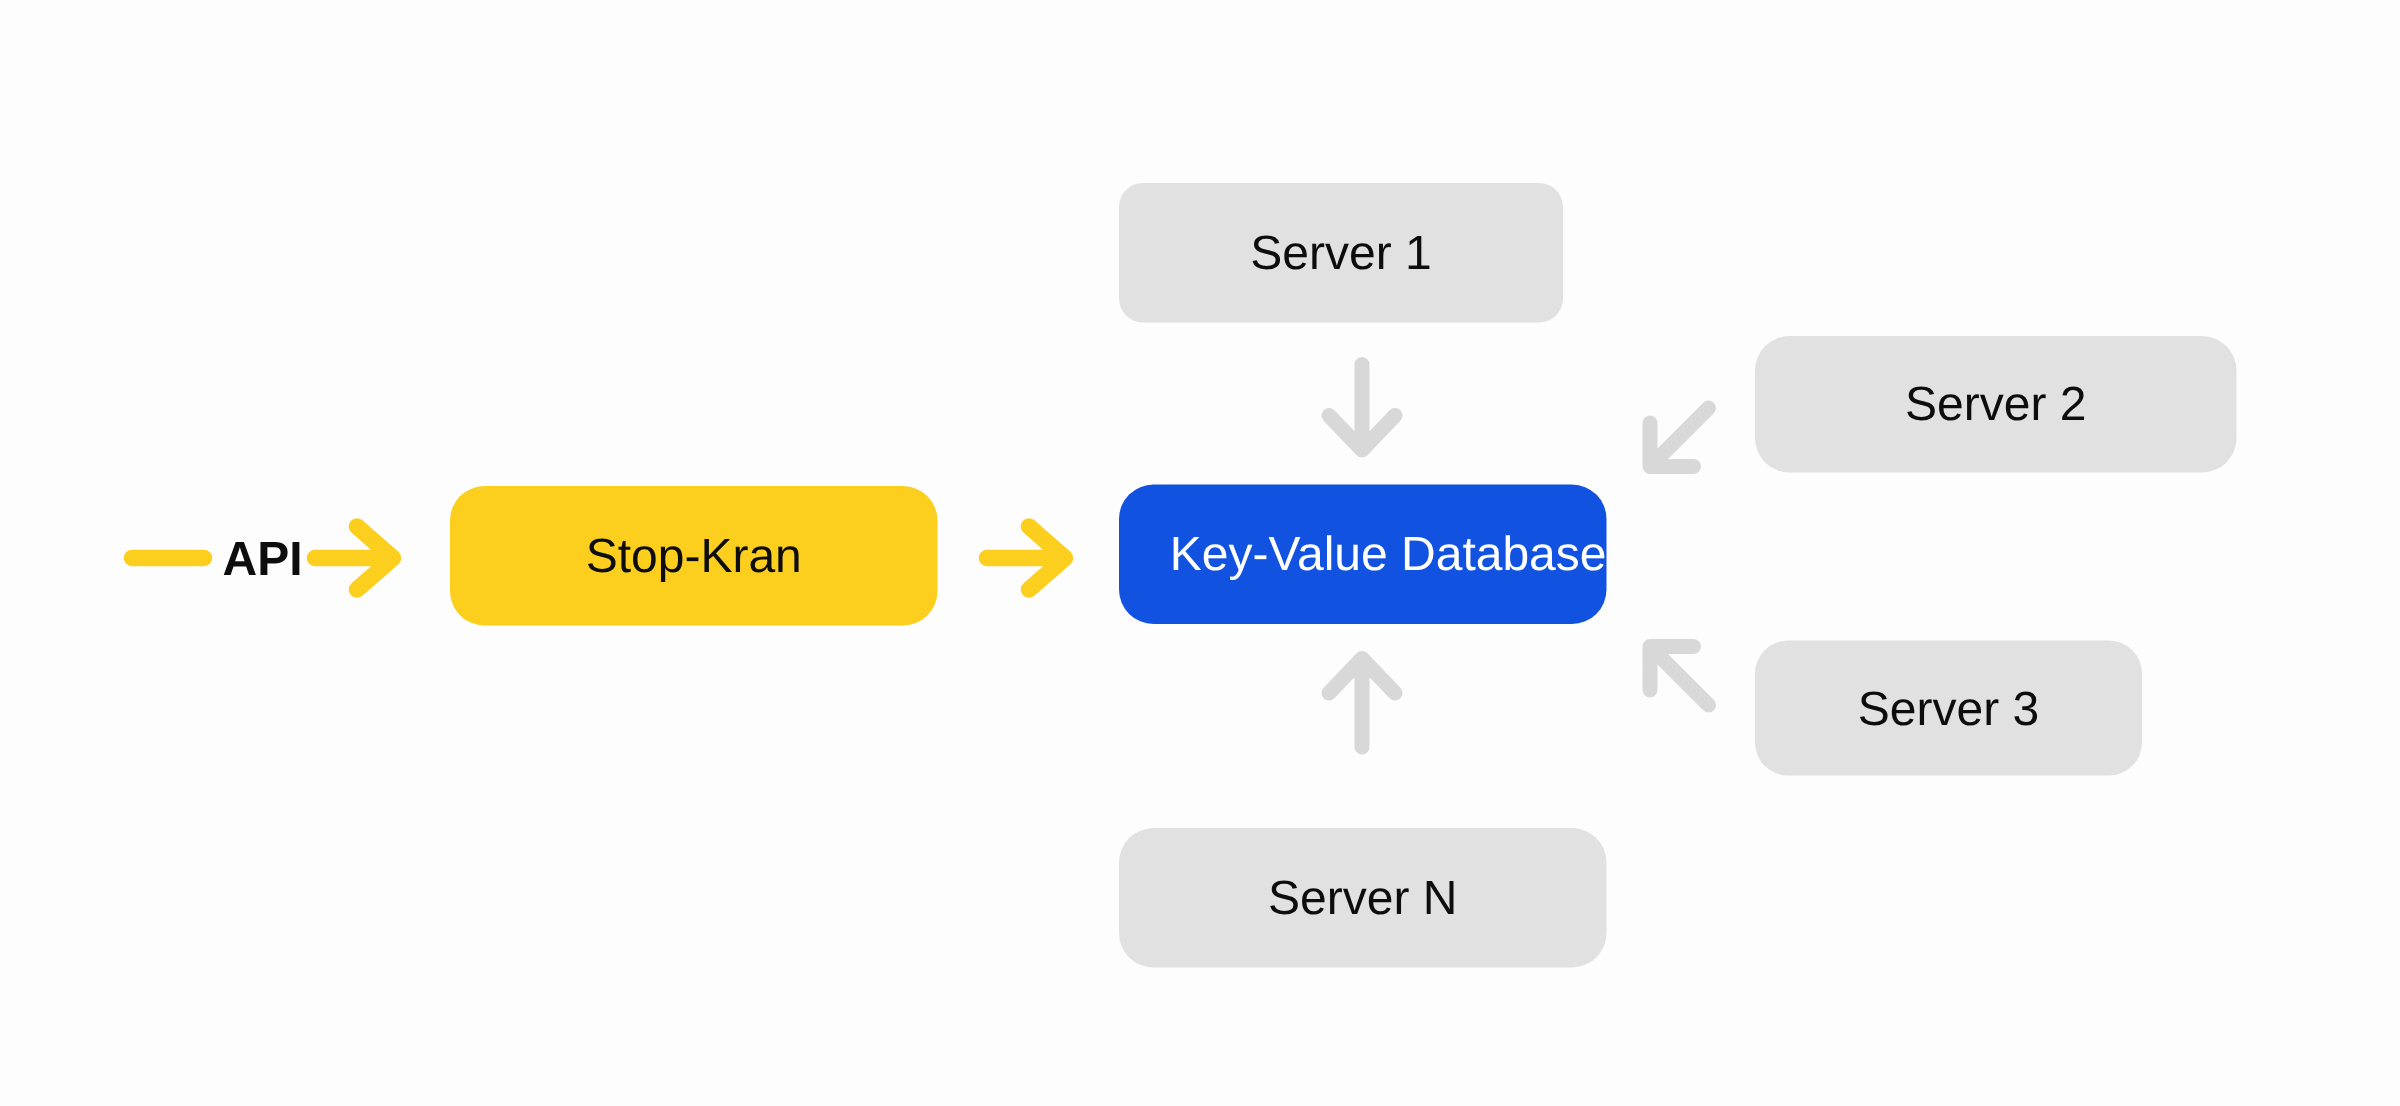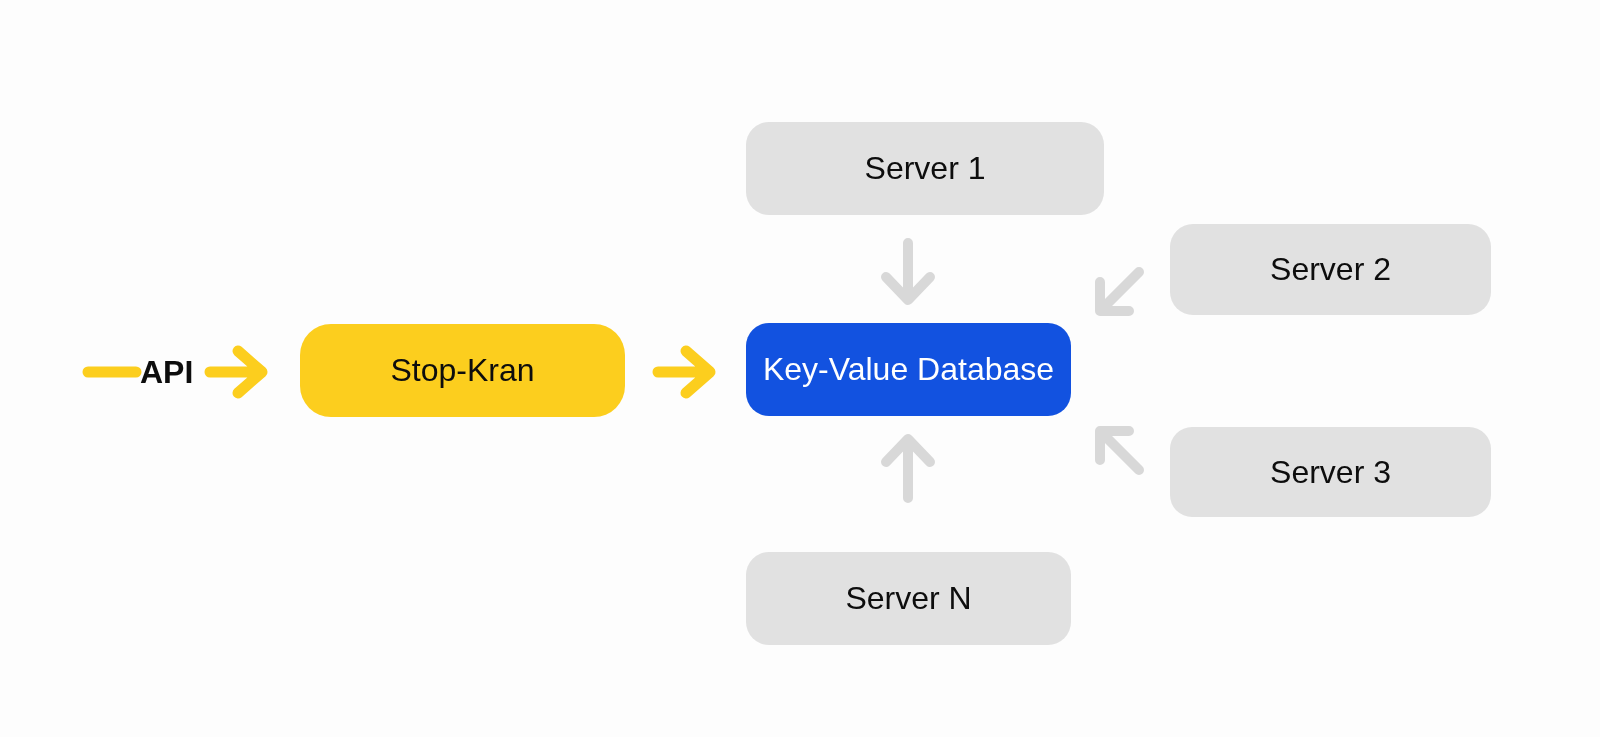--- a/index.html
+++ b/index.html
@@ -18,27 +18,28 @@
     position: absolute;
     display: flex;
     align-items: center;
     justify-content: center;
     border-radius: 23px;
     font-size: 32px;
     color: var(--color-text_dark, #0d0d0d);
     white-space: nowrap;
   }
   .node-yellow { background: var(--color-yellow, #fcce1e); }
-  .node-blue   { background: var(--color-blue, #1252e0); color: var(--color-text_light, #ffffff); }
+  .node-blue   { background: var(--color-blue, #1252e0); color: var(--color-text_light, #ffffff); justify-content: flex-end; }
   .node-gray   { background: var(--color-gray_box, #e1e1e1); }
   .api-label {
     position: absolute;
     left: 140px;
     top: 349px;
     width: 70px;
+    text-align: center;
     font-size: 32px;
     font-weight: bold;
     line-height: 46px;
     color: var(--color-text_dark, #0d0d0d);
   }
   svg.arrows {
     position: absolute;
     left: 0;
     top: 0;
     width: 1600px;
@@ -69,37 +70,37 @@
     <path class="stroke-yellow" d="M210 372 L252 372 M238 351 L262 372 L238 393"></path>
     <path class="stroke-yellow" d="M658 372 L700 372 M686 351 L710 372 L686 393"></path>
     <path class="stroke-gray" d="M908 243 L908 294 M886 277 L908 300 L930 277"></path>
     <path class="stroke-gray" d="M1139 272 L1103 308 M1129 311 L1100 311 L1100 282"></path>
     <path class="stroke-gray" d="M1139 470 L1103 434 M1129 431 L1100 431 L1100 460"></path>
     <path class="stroke-gray" d="M908 498 L908 445 M886 462 L908 439 L930 462"></path>
   </svg>
 
   <div class="api-label">API</div>
 
-  <div class="node node-yellow" style="left:300px; top:324px; width:325px; height:93px;border-radius:31px;">
+  <div class="node node-yellow" style="left:300px; top:324px; width:325px; height:93px;">
     <span>Stop-Kran</span>
   </div>
 
   <div class="node node-blue" style="left:746px; top:323px; width:325px; height:93px;">
     <span>Key-Value Database</span>
   </div>
 
-  <div class="node node-gray" style="left:746px; top:122px; width:358px; height:93px;">
+  <div class="node node-gray" style="left:746px; top:122px; width:296px; height:93px;border-radius:16px;">
     <span>Server 1</span>
   </div>
 
   <div class="node node-gray" style="left:1170px; top:224px; width:321px; height:91px;text-align:center;">
     <span>Server 2</span>
   </div>
 
-  <div class="node node-gray" style="left:1170px; top:427px; width:321px; height:90px;border-radius:22px;">
+  <div class="node node-gray" style="left:1170px; top:427px; width:258px; height:90px;border-radius:22px;">
     <span>Server 3</span>
   </div>
 
   <div class="node node-gray" style="left:746px; top:528px; width:325px; height:93px;margin-top:24px;">
     <span>Server N</span>
   </div>
 
 </div>
 
 </body></html>

